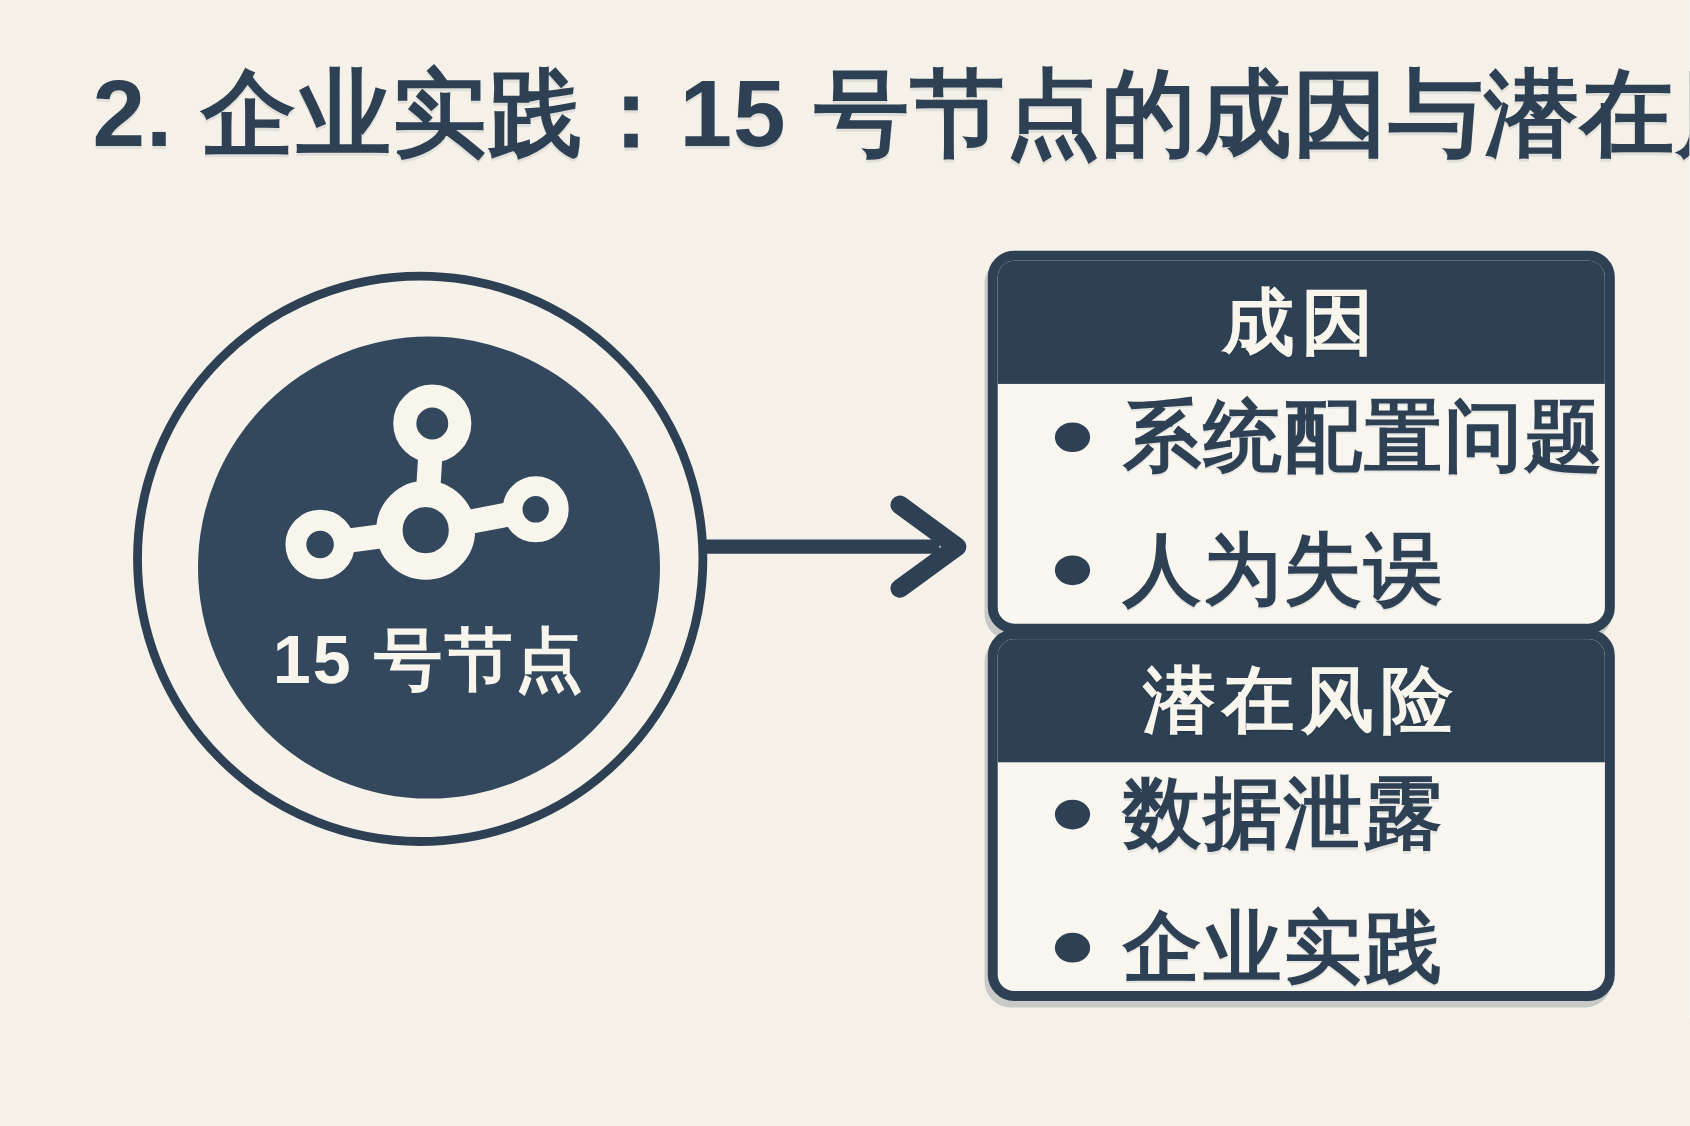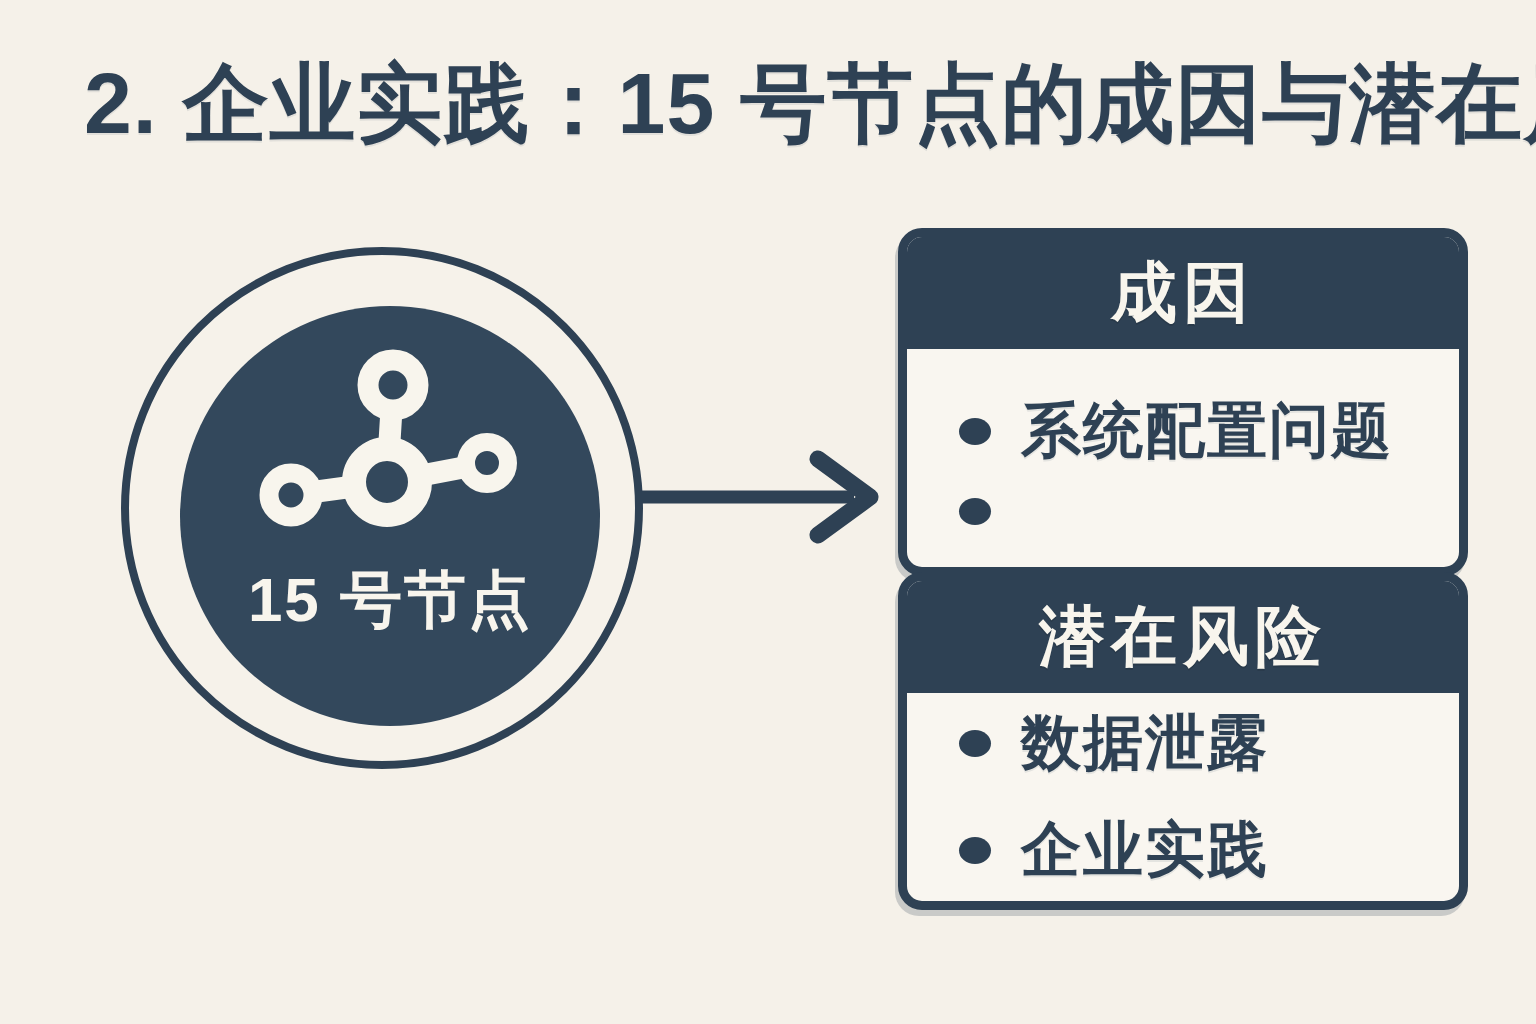--- a/index.html
+++ b/index.html
@@ -120,21 +120,21 @@
     gap: 30px;
   }
   .bullet-dot {
     width: 32px;
     height: 27px;
     border-radius: 50%;
     background: #2e4154;
     flex: 0 0 auto;
   }
   .bullet-text {
-    font-size: 60px;
+    font-size: 71px;
     font-weight: 800;
     color: #2e4154;
     letter-spacing: 2px;
     white-space: nowrap;
     text-shadow: 0 2px 0 rgba(46,65,84,0.10);
   }
 </style>
 </head>
 <body>
 
@@ -170,20 +170,21 @@
     <div class="box-header">
       <span class="box-header-text">成因</span>
     </div>
     <div class="box-body">
       <div class="bullet-item">
         <span class="bullet-dot"></span>
         <span class="bullet-text">系统配置问题</span>
       </div>
       <div class="bullet-item">
         <span class="bullet-dot"></span>
+        <span class="bullet-text">人为失误</span>
       </div>
     </div>
   </div>
 
   <div class="info-box box-risks">
     <div class="box-header">
       <span class="box-header-text">潜在风险</span>
     </div>
     <div class="box-body">
       <div class="bullet-item">

